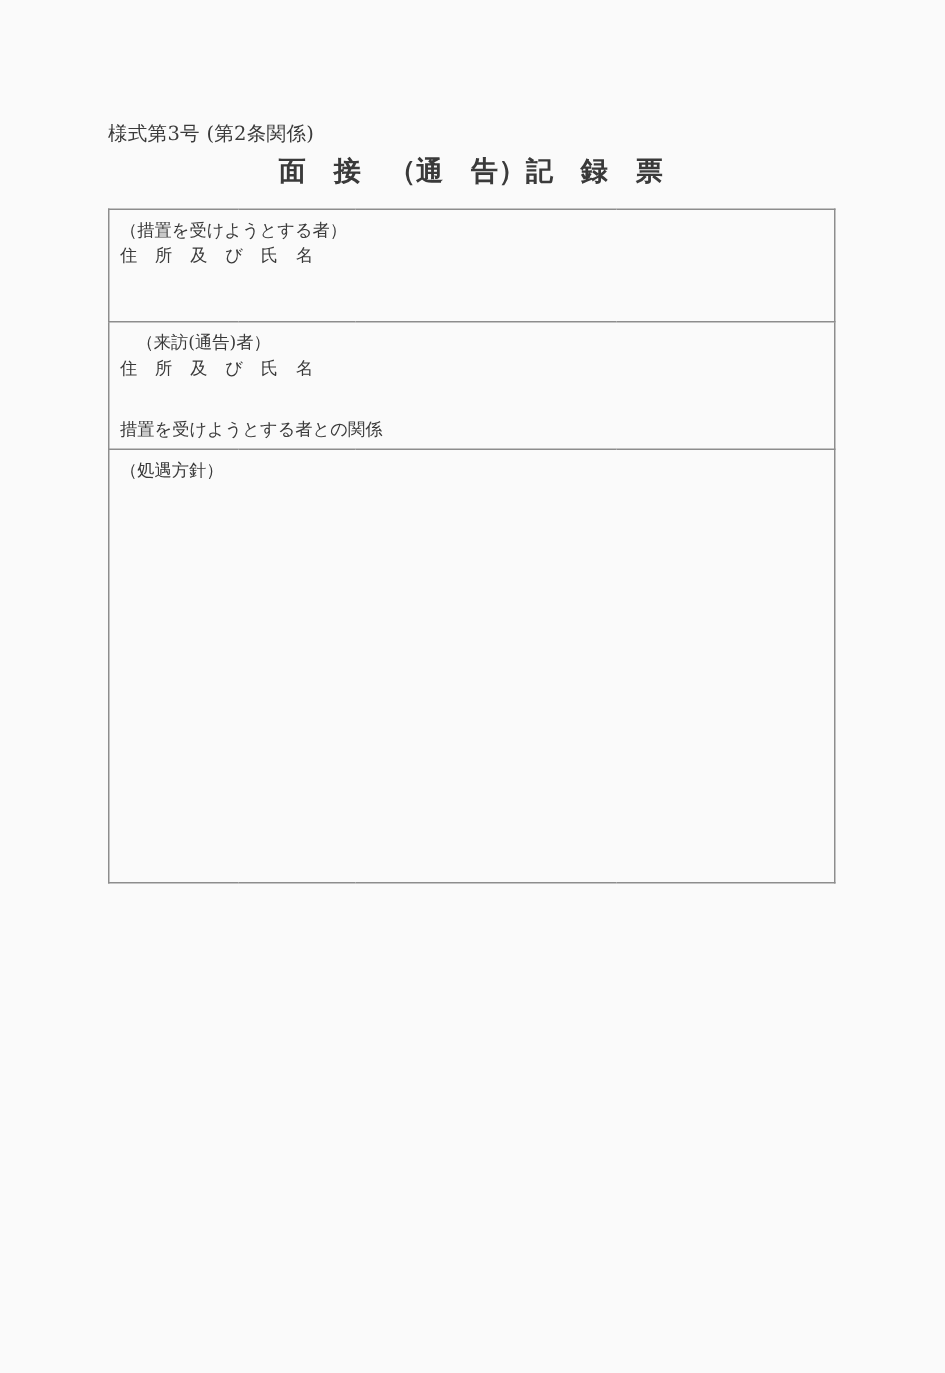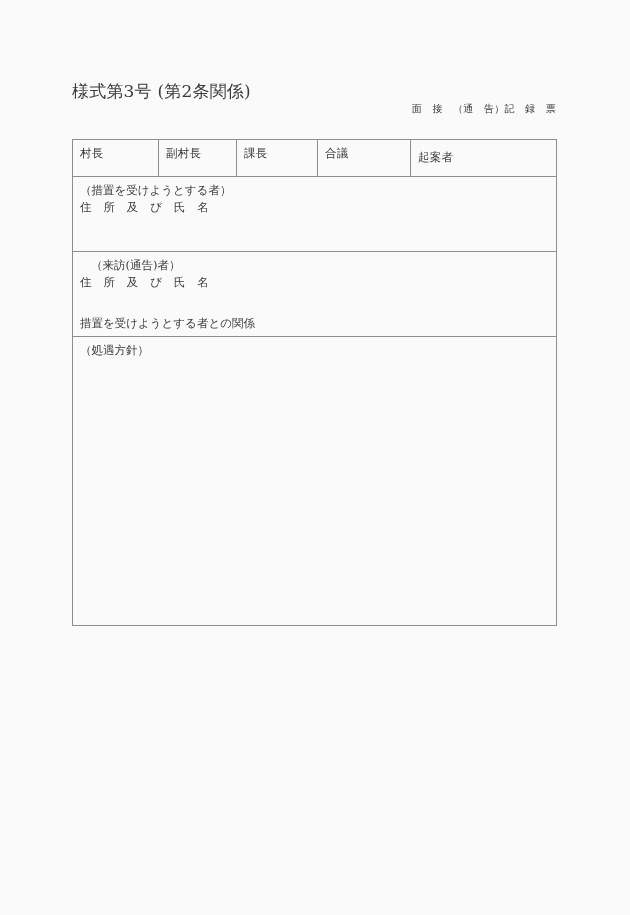--- a/index.html
+++ b/index.html
@@ -23,34 +23,35 @@
     top: 0;
     width: 630px;
     height: 915px;
   }
 
   
   .form-code {
     position: absolute;
     left: 72px;
     top: 80px;
-    font-size: 17px;
+    font-size: 13px;
     letter-spacing: 0.2px;
     white-space: nowrap;
   }
 
   .form-title {
     position: absolute;
     left: 72px;
     top: 102px;
     width: 484px;
-    text-align: right;
-    font-size: 10px;
+    text-align: center;
+    font-size: 18px;
     letter-spacing: 0.3px;
     white-space: nowrap;
+    font-weight: bold;
   }
 
   
   .form-table {
     position: absolute;
     left: 72px;
     top: 139px;
     width: 484px;
     border-collapse: collapse;
     table-layout: fixed;
@@ -125,37 +126,20 @@
   <table class="form-table">
     <colgroup>
       <col style="width:86px">
       <col style="width:78px">
       <col style="width:81px">
       <col style="width:93px">
       <col style="width:146px">
     </colgroup>
     <tbody>
 
-      <tr class="r-approval">
-        <td>
-          <div class="cell-pad spaced">村長</div>
-        </td>
-        <td>
-          <div class="cell-pad spaced">副村長</div>
-        </td>
-        <td>
-          <div class="cell-pad spaced">課長</div>
-        </td>
-        <td>
-          <div class="cell-pad spaced">合議</div>
-        </td>
-        <td class="v-center">
-          <div class="cell-pad-mid spaced">起案者</div>
-        </td>
-      </tr>
 
 
       <tr class="r-subject">
         <td colspan="5">
           <div class="cell-pad">（措置を受けようとする者）</div>
           <div class="cell-pad-mid spaced">住　所　及　び　氏　名</div>
         </td>
       </tr>
 
       <tr class="r-visitor">

